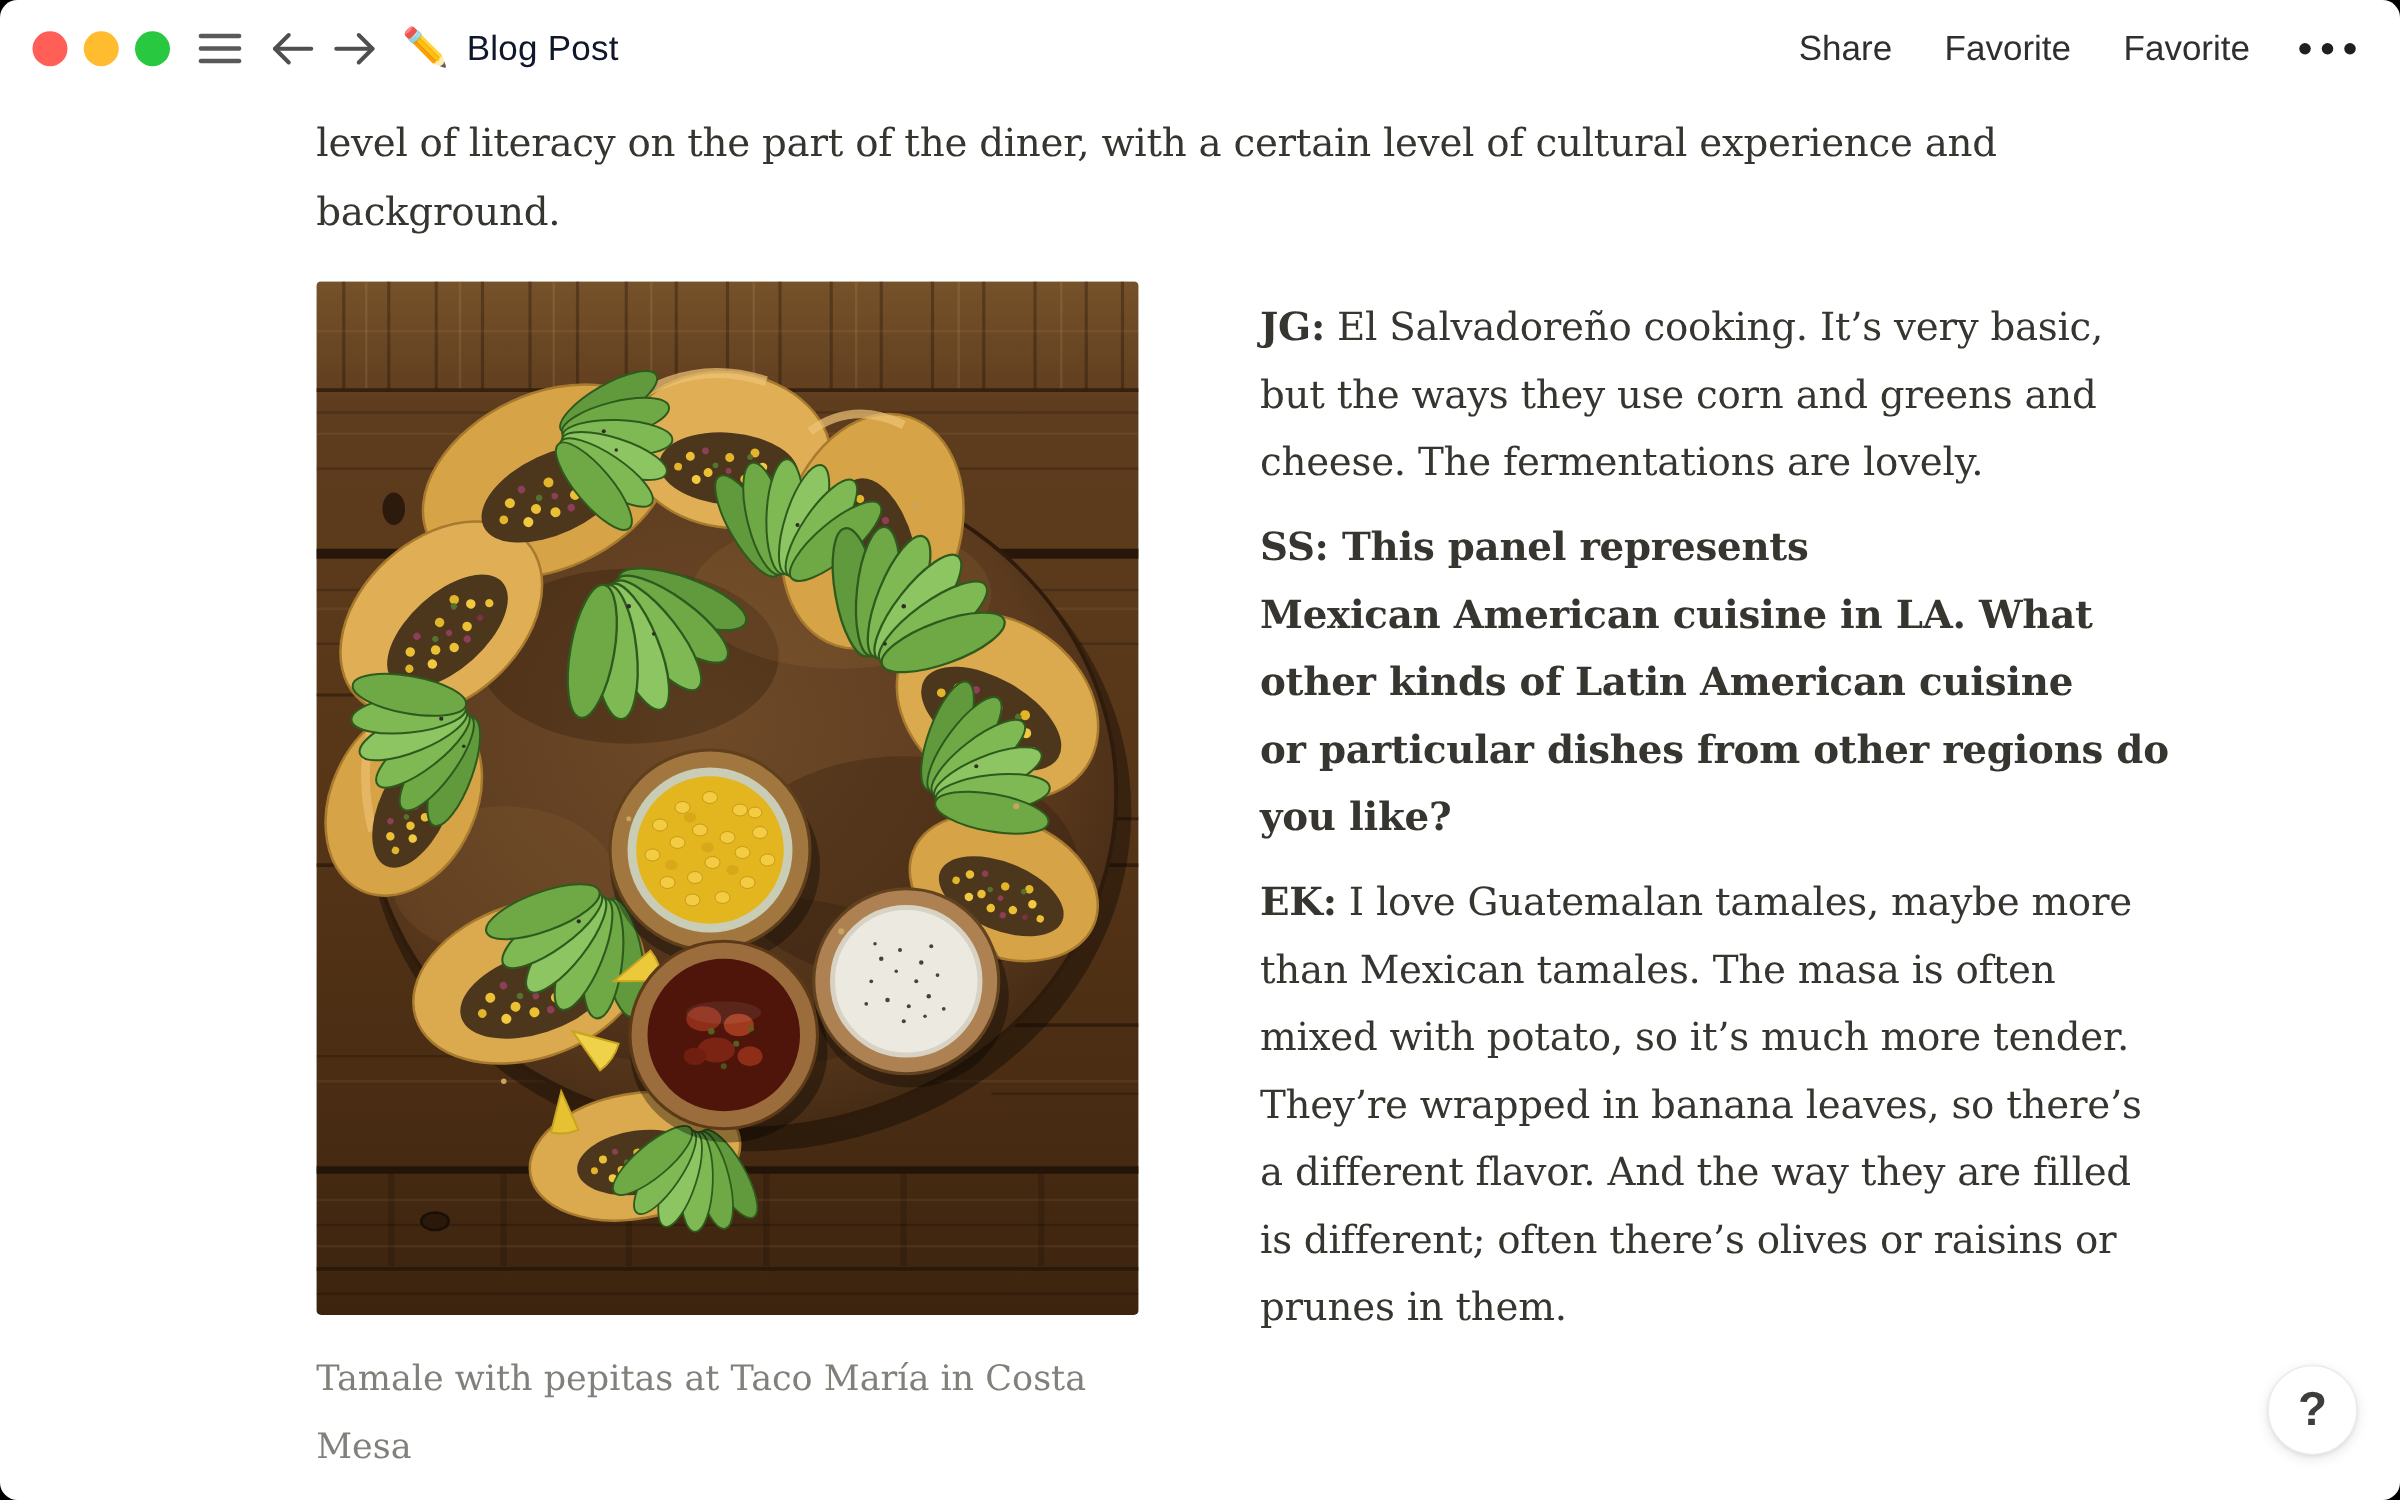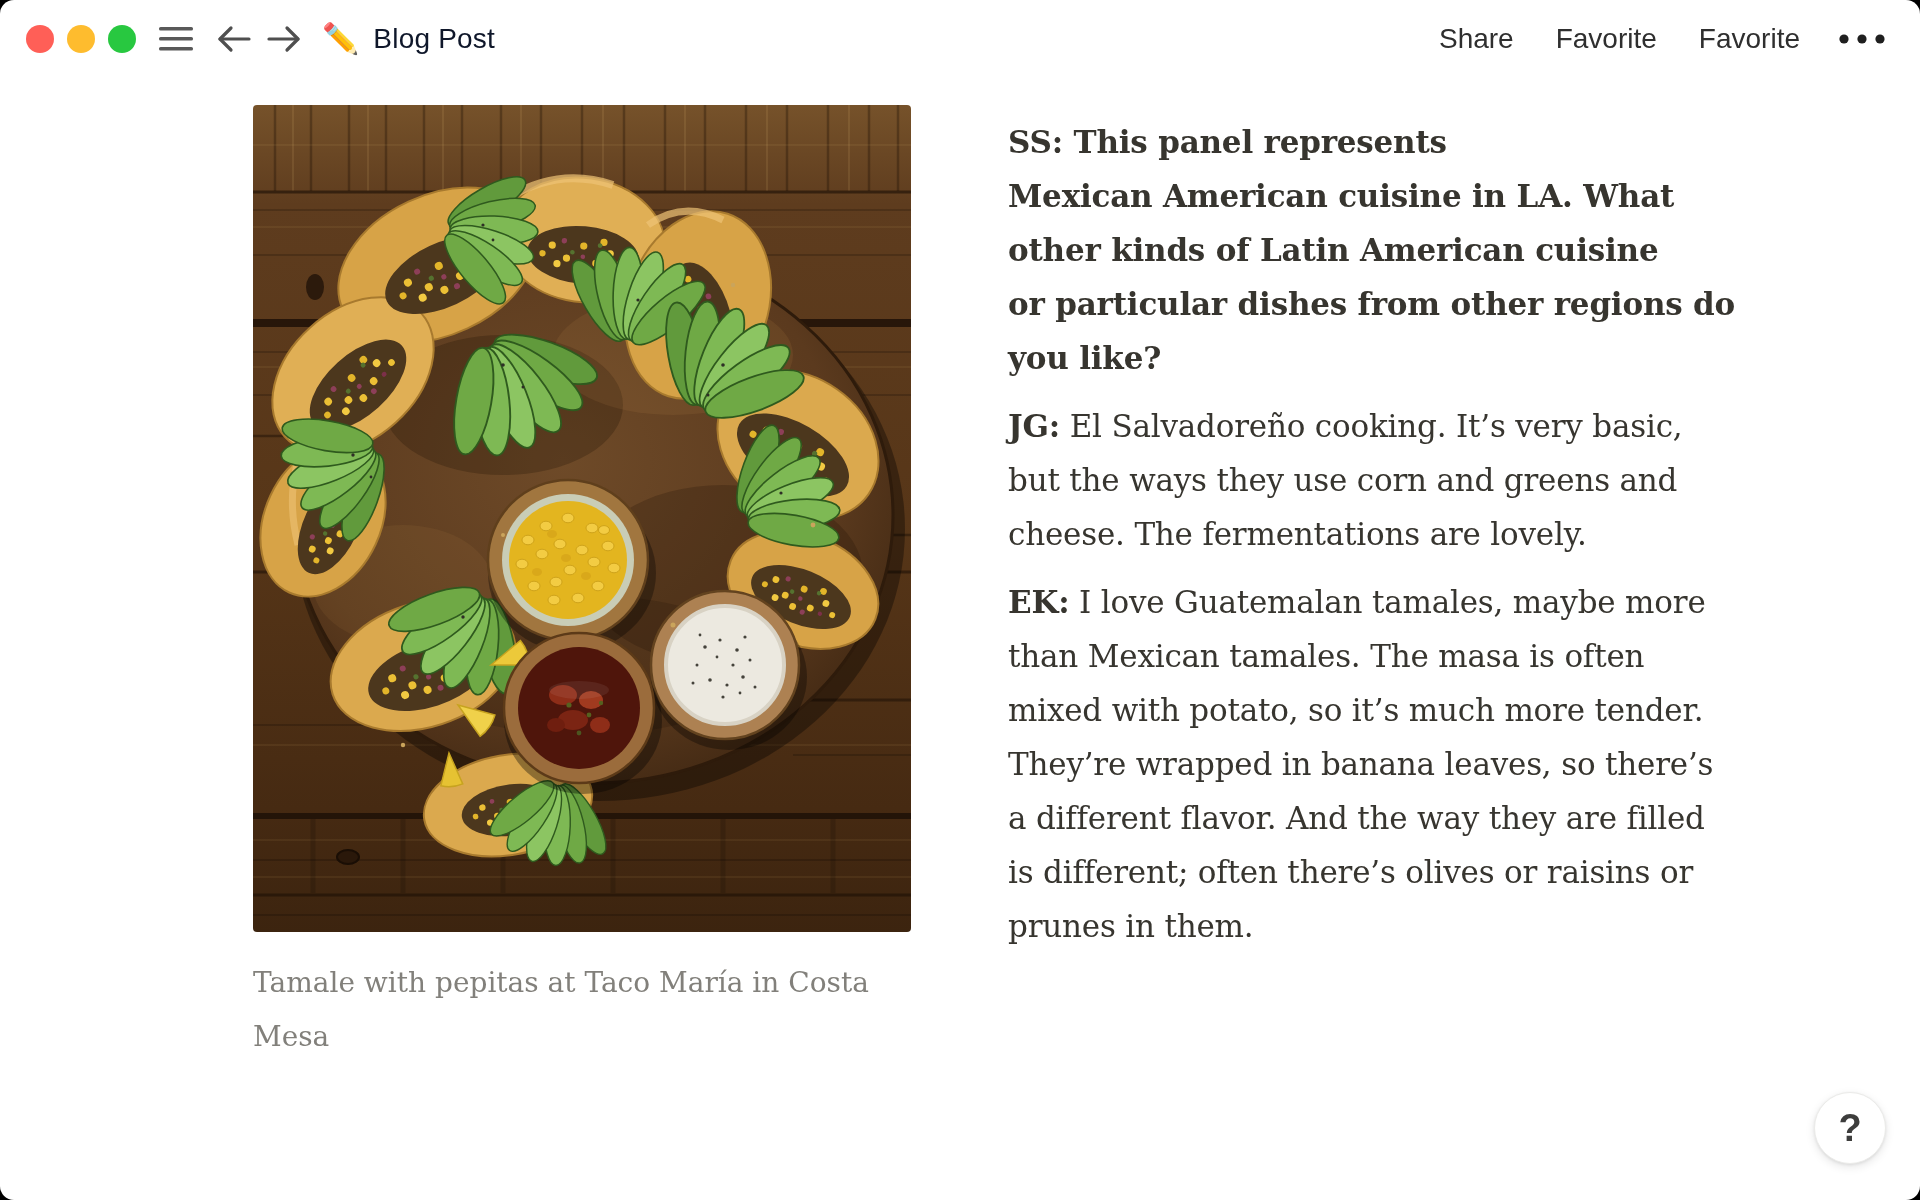--- a/index.html
+++ b/index.html
@@ -100,20 +100,21 @@
       <svg width="48" height="12" viewBox="0 0 48 12">
         <circle cx="6" cy="6" r="4.6" fill="#1f1f1f"></circle>
         <circle cx="24" cy="6" r="4.6" fill="#1f1f1f"></circle>
         <circle cx="42" cy="6" r="4.6" fill="#1f1f1f"></circle>
       </svg>
     </button>
   </div>
 
   <div class="content">
 
+    <p class="serif intro">level of literacy on the part of the diner, with a certain level of cultural experience and<br>background.</p>
 
     <div class="columns">
 
       <div class="col-left">
         <div class="photo">
           <svg width="100%" height="100%" viewBox="0 0 658 827" preserveAspectRatio="none">
             <defs>
               <linearGradient id="tableG" x1="0" y1="0" x2="0" y2="1">
                 <stop offset="0" stop-color="#76522a"></stop>
                 <stop offset="0.12" stop-color="#5e3c1e"></stop>
@@ -323,22 +324,22 @@
                 <circle cx="560" cy="420" r="2.4"></circle>
               <circle cx="250" cy="430" r="2"></circle>
                 <circle cx="480" cy="180" r="2.2"></circle>
             </g>
           </svg>
         </div>
         <p class="serif caption">Tamale with pepitas at Taco María in Costa<br>Mesa</p>
       </div>
 
       <div class="col-right">
+        <p class="serif qa"><b>JG:</b><span> El Salvadoreño cooking. It’s very basic,<br>but the ways they use corn and greens and<br>cheese. The fermentations are lovely.</span></p>
         <p class="serif qa qa-bold">SS: This panel represents<br>Mexican American cuisine in LA. What<br>other kinds of Latin American cuisine<br>or particular dishes from other regions do<br>you like?</p>
-        <p class="serif qa"><b>JG:</b><span> El Salvadoreño cooking. It’s very basic,<br>but the ways they use corn and greens and<br>cheese. The fermentations are lovely.</span></p>
         <p class="serif qa"><b>EK:</b><span> I love Guatemalan tamales, maybe more<br>than Mexican tamales. The masa is often<br>mixed with potato, so it’s much more tender.<br>They’re wrapped in banana leaves, so there’s<br>a different flavor. And the way they are filled<br>is different; often there’s olives or raisins or<br>prunes in them.</span></p>
       </div>
 
     </div>
   </div>
 
   <button class="help-btn">?</button>
 
 </div>
 

